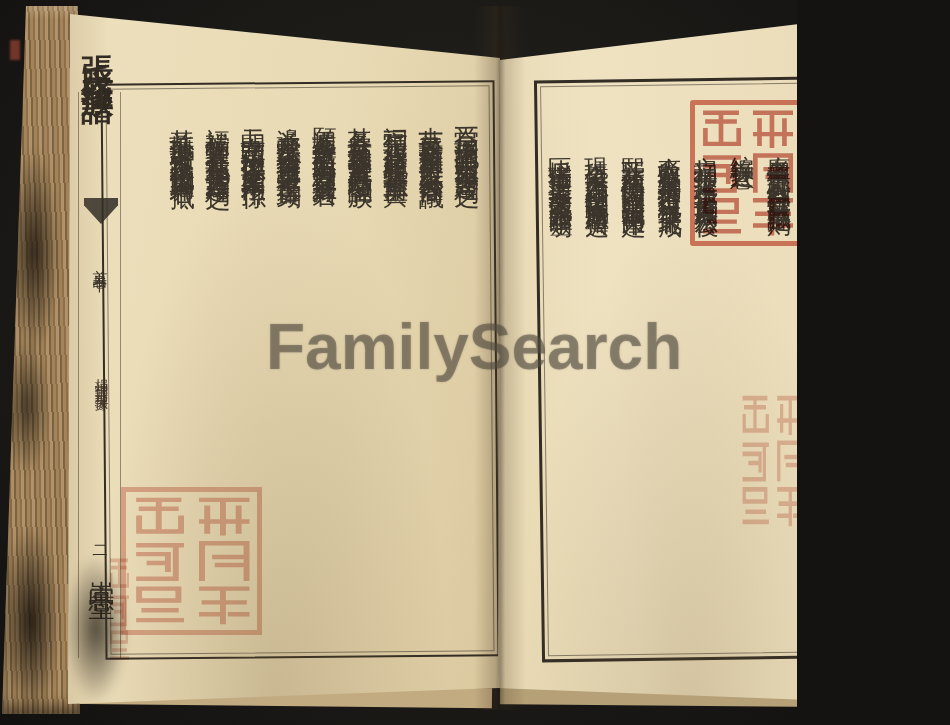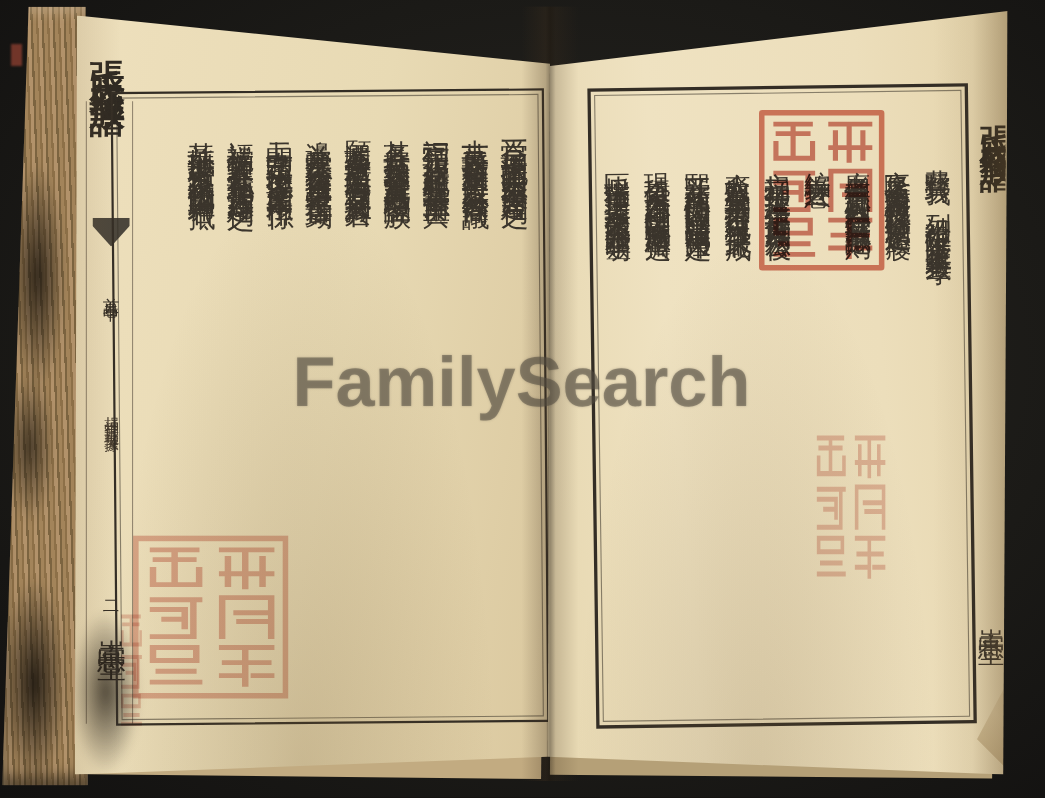--- a/index.html
+++ b/index.html
@@ -1,16 +1,16 @@
 <!DOCTYPE html>
 <html><head>
 <meta charset="utf-8">
 <style>
   html,body{margin:0;padding:0;background:#141311;}
-  .stage{position:relative;width:950px;height:725px;overflow:hidden;
+  .stage{position:relative;width:797px;height:725px;overflow:hidden;
          background:radial-gradient(ellipse at 55% 45%, #282622 0%, #1b1a17 60%, #121110 100%);
          font-family:"Liberation Serif","DejaVu Serif",serif;}
   
   .fore-edge{position:absolute;left:2px;top:6px;width:80px;height:708px;z-index:1;
     background:repeating-linear-gradient(88deg,#7c6440 0 2px,#a3845a 2px 5px,#8d7048 5px 7px,#b2926a 7px 10px);
     clip-path:polygon(30% 0,95% 0,97% 100%,0 100%);
     box-shadow:inset 0 6px 10px rgba(255,240,210,.25), inset 0 -8px 14px rgba(0,0,0,.5);}
   .blotch{position:absolute;border-radius:50%;filter:blur(3px);}
   .blotch.b1{left:6px;top:140px;width:52px;height:210px;background:radial-gradient(ellipse,rgba(28,22,15,.85) 0%,rgba(28,22,15,0) 70%);}
   .blotch.b2{left:2px;top:330px;width:46px;height:140px;background:radial-gradient(ellipse,rgba(30,24,16,.7) 0%,rgba(30,24,16,0) 70%);}

